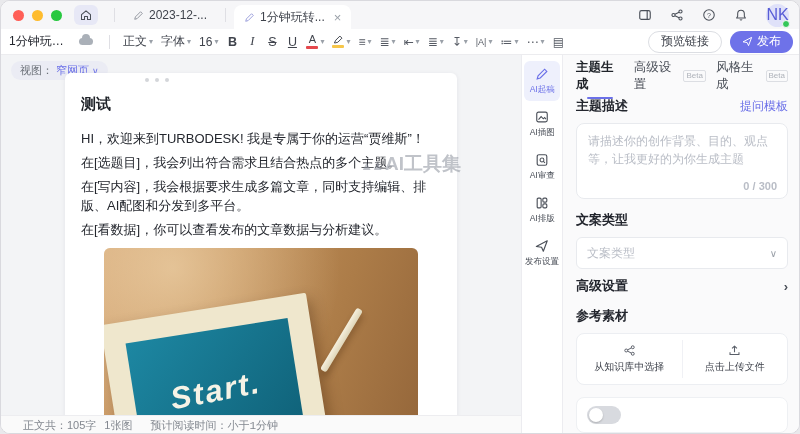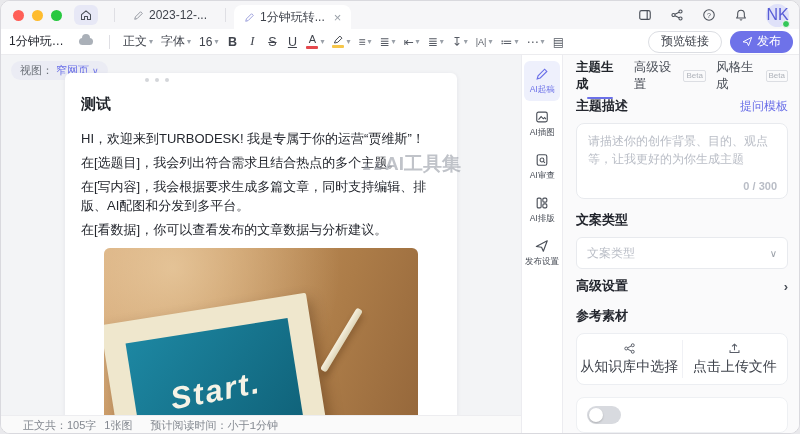--- a/index.html
+++ b/index.html
@@ -92,21 +92,21 @@
   .ta-box { position:relative; margin-top:8px; height:76px; background:#fff; border:1px solid #e8eaee; border-radius:8px; padding:8px 11px; }
   .ta-ph { font-size:12px; color:#b9bdc6; line-height:18px; }
   .ta-count { position:absolute; right:10px; bottom:6px; font-size:11px; color:#b9bdc6;font-weight:bold; }
   .mt12 { margin-top:12px; } .mt14 { margin-top:8px; }
   .select { margin-top:8px; height:32px; background:#fff; border:1px solid #e8eaee; border-radius:6px; display:flex; align-items:center; justify-content:space-between; padding:0 10px; }
   .sel-ph { font-size:12px; color:#b9bdc6; }
   .chv { color:#9aa0a8; font-size:10px; }
   .chv-r { color:#4a4f58; font-size:13px; font-weight:bold; }
   .ref-card { margin-top:8px; height:52px; background:#fff; border:1px solid #eceef2; border-radius:8px; display:flex; }
   .ref-cell { flex:1; display:flex; flex-direction:column; align-items:center; justify-content:center; gap:3px; color:#595e68; }
-  .ref-cell .rc-lab { font-size:14px; color:#3f434c; }
+  .ref-cell .rc-lab { font-size:10px; color:#3f434c; }
   .ref-div { width:1px; background:#f0f1f5; margin:6px 0; }
   .toggle-card { margin-top:12px; height:36px; background:#fff; border:1px solid #eef0f3; border-radius:8px; display:flex; align-items:center; justify-content:space-between; padding:0 10px; }
   .tg-lab { font-size:12px; color:#23262e; }
   .toggle { width:34px; height:18px; border-radius:9px; background:#d8dadf; position:relative; }
   .toggle .knob { position:absolute; left:2px; top:2px; width:14px; height:14px; border-radius:50%; background:#fff; box-shadow:0 1px 2px rgba(0,0,0,.2); }
 </style>
 </head>
 <body>
 
 <div class="app">

